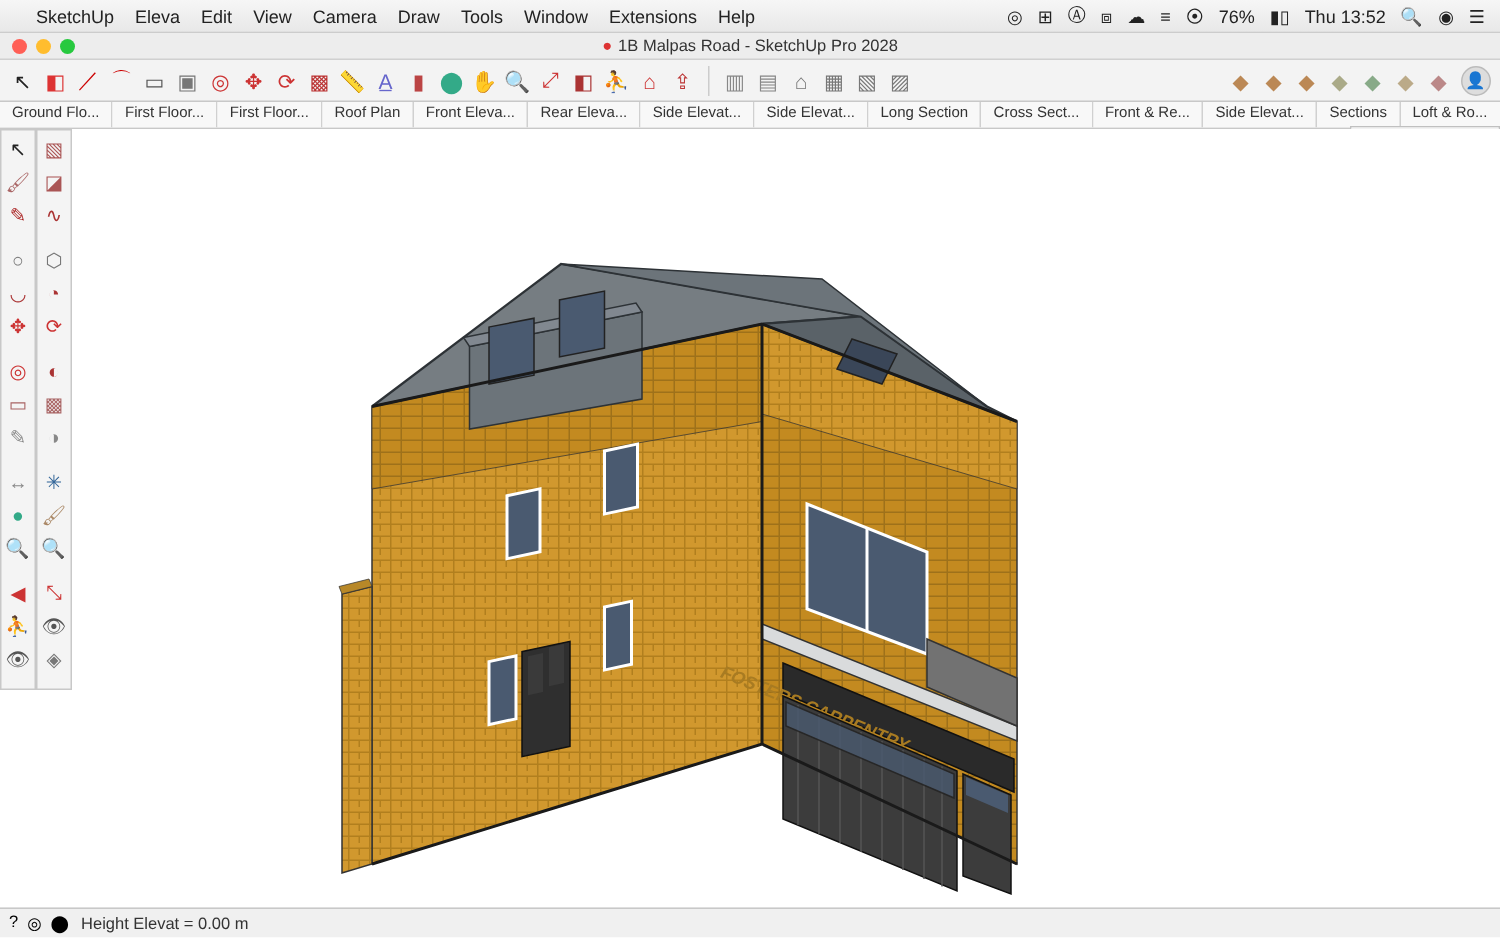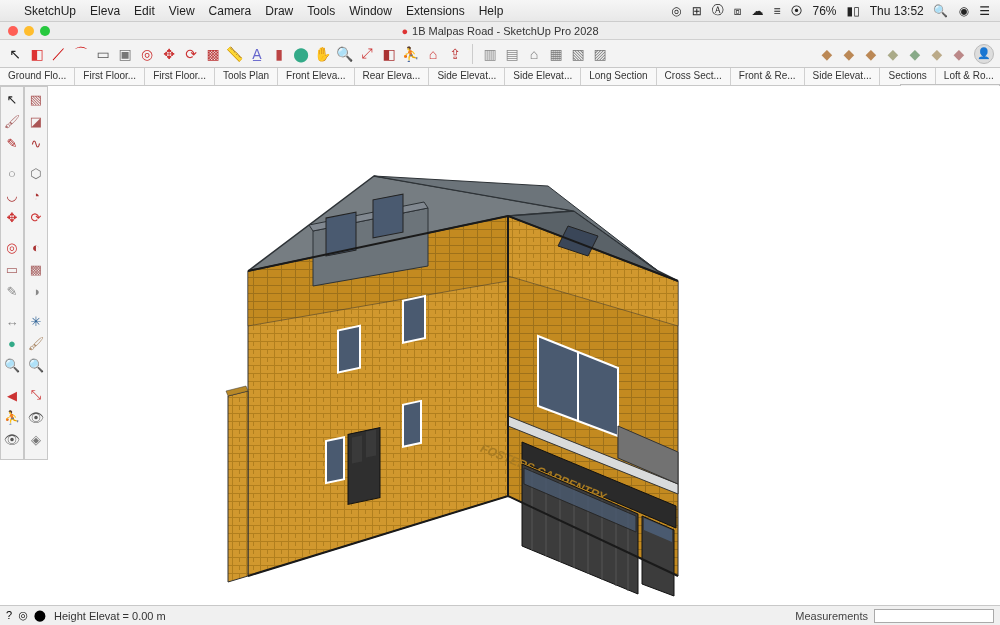--- a/index.html
+++ b/index.html
@@ -140,21 +140,21 @@
       <span class="tb-icon" style="color: rgb(187, 170, 136);">◆</span>
       <span class="tb-icon" style="color: rgb(187, 136, 136);">◆</span>
     </div>
   <div class="avatar">👤</div>
 </div>
 
 <div class="scenetabs" id="scenetabs">
     <div class="scenetab">Ground Flo...</div>
     <div class="scenetab">First Floor...</div>
     <div class="scenetab">First Floor...</div>
-    <div class="scenetab">Tools Plan</div>
+    <div class="scenetab">Roof Plan</div>
     <div class="scenetab">Front Eleva...</div>
     <div class="scenetab">Rear Eleva...</div>
     <div class="scenetab">Side Elevat...</div>
     <div class="scenetab">Side Elevat...</div>
     <div class="scenetab">Long Section</div>
     <div class="scenetab">Cross Sect...</div>
     <div class="scenetab">Front &amp; Re...</div>
     <div class="scenetab">Side Elevat...</div>
     <div class="scenetab">Sections</div>
     <div class="scenetab">Loft &amp; Ro...</div>
@@ -298,17 +298,13 @@
   </svg>
 </div>
 
 <div class="statusbar">
   <div class="icons">
     <span>?</span>
     <span>◎</span>
     <span>⬤</span>
   </div>
   <div class="msg">Height Elevat = 0.00 m</div>
-  <div class="meas">
-    <span>Measurements</span>
-    <div class="meas-box"></div>
-  </div>
 </div>
 
 </body></html>

